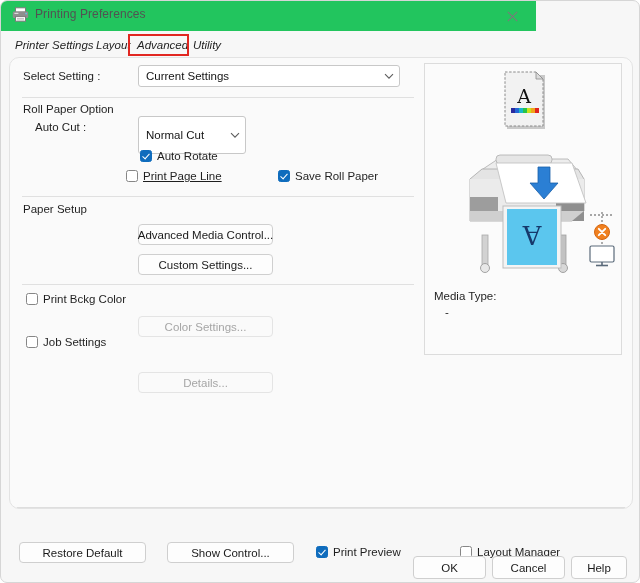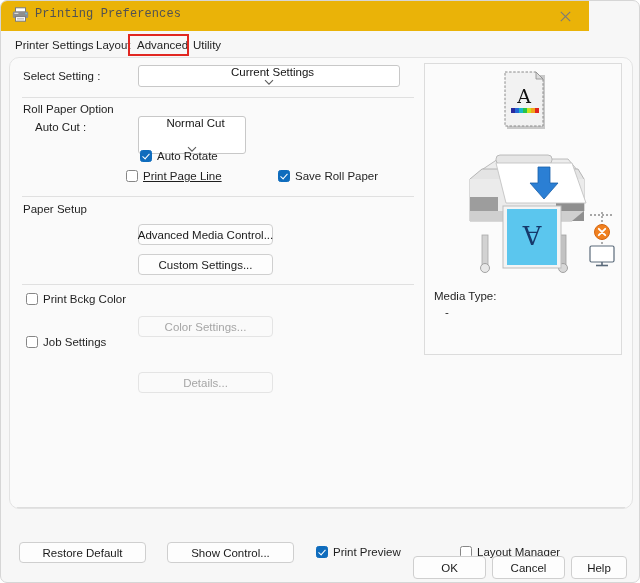--- a/index.html
+++ b/index.html
@@ -16,23 +16,22 @@
     position:absolute;inset:0;
     background:#f7f7f7;
     border:1px solid #d6d6d6;
     border-radius:7px;
     box-sizing:border-box;
     overflow:hidden;
   }
 
   
   .titlebar{
-    position:absolute;left:0;top:0;width:588px;height:30px;
-    background:#eab308;
-    font-family:Liberation Mono, monospace;
+    position:absolute;left:0;top:0;width:535px;height:30px;
+    background:#22c55e;
   }
   .title-printer-icon{
     position:absolute;left:11px;top:6px;width:17px;height:15px;
   }
   .titlebar .title-text{
     position:absolute;left:34px;top:6px;
     font-size:12px;color:#525252;letter-spacing:.1px;
   }
   .close-btn{
     position:absolute;right:8px;top:3px;width:32px;height:24px;
@@ -43,20 +42,21 @@
   
   .tabstrip{
     position:absolute;left:0;top:33px;width:640px;height:22px;
   }
   .tab{
     position:absolute;top:0;height:22px;
     display:flex;align-items:center;
     font-size:11.5px;color:#1f1f1f;
     white-space:nowrap;
     padding:0 3px;
+    font-style:italic;
   }
   .tab.t0{left:11px;}
   .tab.t1{left:92px;}
   .tab.t2{left:133px;}
   .tab.t3{left:189px;}
   .tab-highlight{
     position:absolute;left:127px;top:33px;width:61px;height:22px;
     border:2px solid #e12721;
     box-sizing:border-box;
     background:transparent;
@@ -81,21 +81,21 @@
   }
 
   
   .combo{
     position:absolute;
     background:#ffffff;
     border:1px solid #c8c8c8;
     border-radius:3px;
     box-sizing:border-box;
     display:flex;align-items:center;
-    font-size:11.5px;color:#141414;flex-direction:column;
+    font-size:11.5px;color:#141414;
   }
   .combo .cval{padding-left:7px;flex:1;white-space:nowrap;overflow:hidden;}
   .combo .chev{
     width:20px;display:flex;align-items:center;justify-content:center;
     color:#5d5d5d;font-size:9px;
   }
 
   
   .btn{
     position:absolute;

